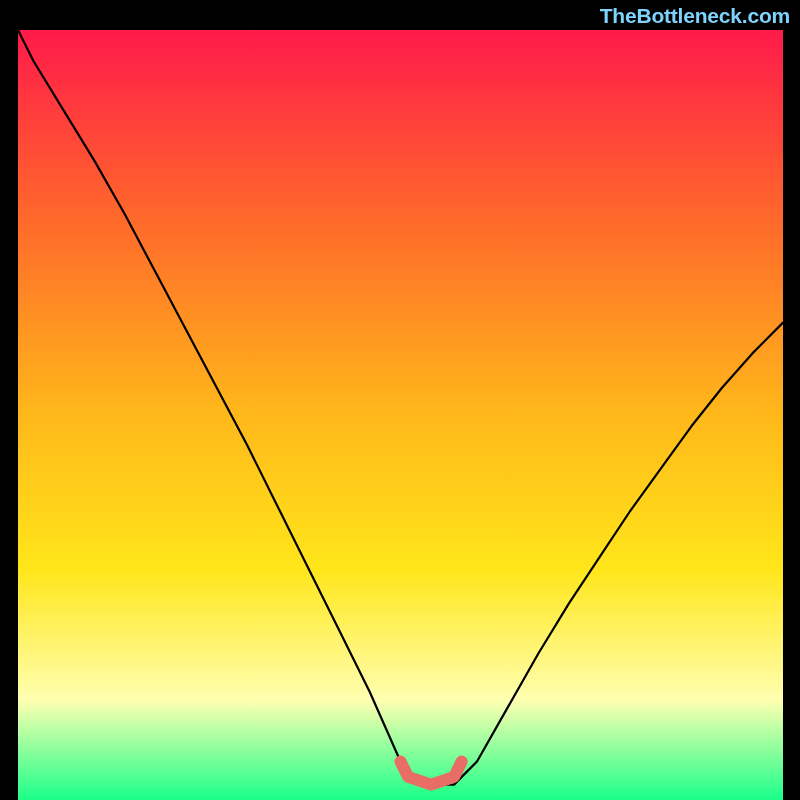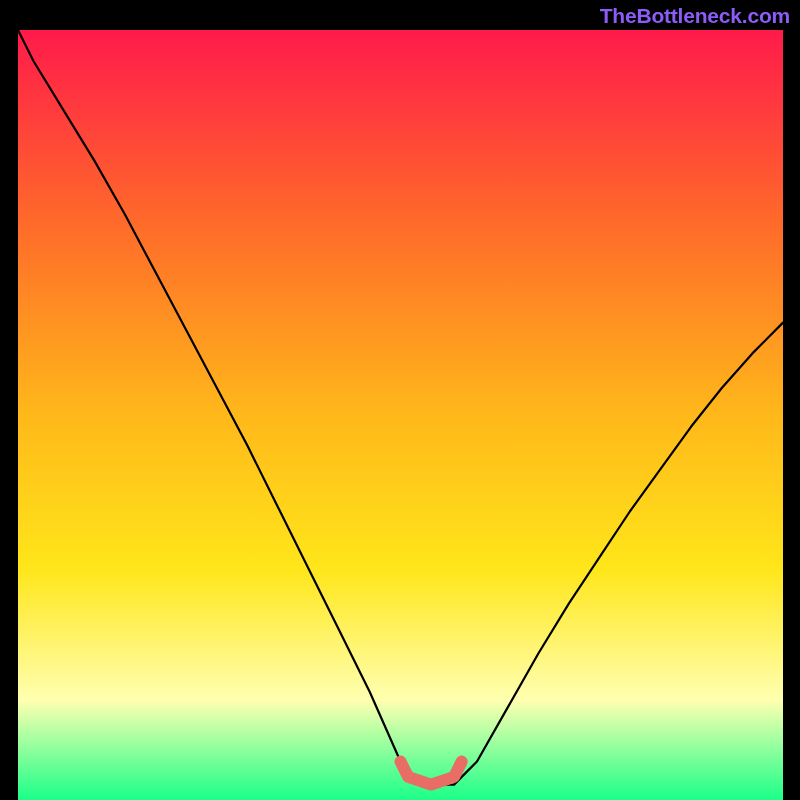--- a/index.html
+++ b/index.html
@@ -16,21 +16,21 @@
     width: 800px;
     height: 800px;
     background: #000;
   }
   .watermark {
     position: absolute;
     top: 4px;
     right: 10px;
     font-size: 21px;
     font-weight: 600;
-    color: #8b5cf6;
+    color: #7dd3fc;
     letter-spacing: -0.2px;
     z-index: 5;
   }
   .plot-wrap {
     position: absolute;
     left: 18px;
     top: 30px;
     width: 765px;
     height: 770px;
     background: #000;

